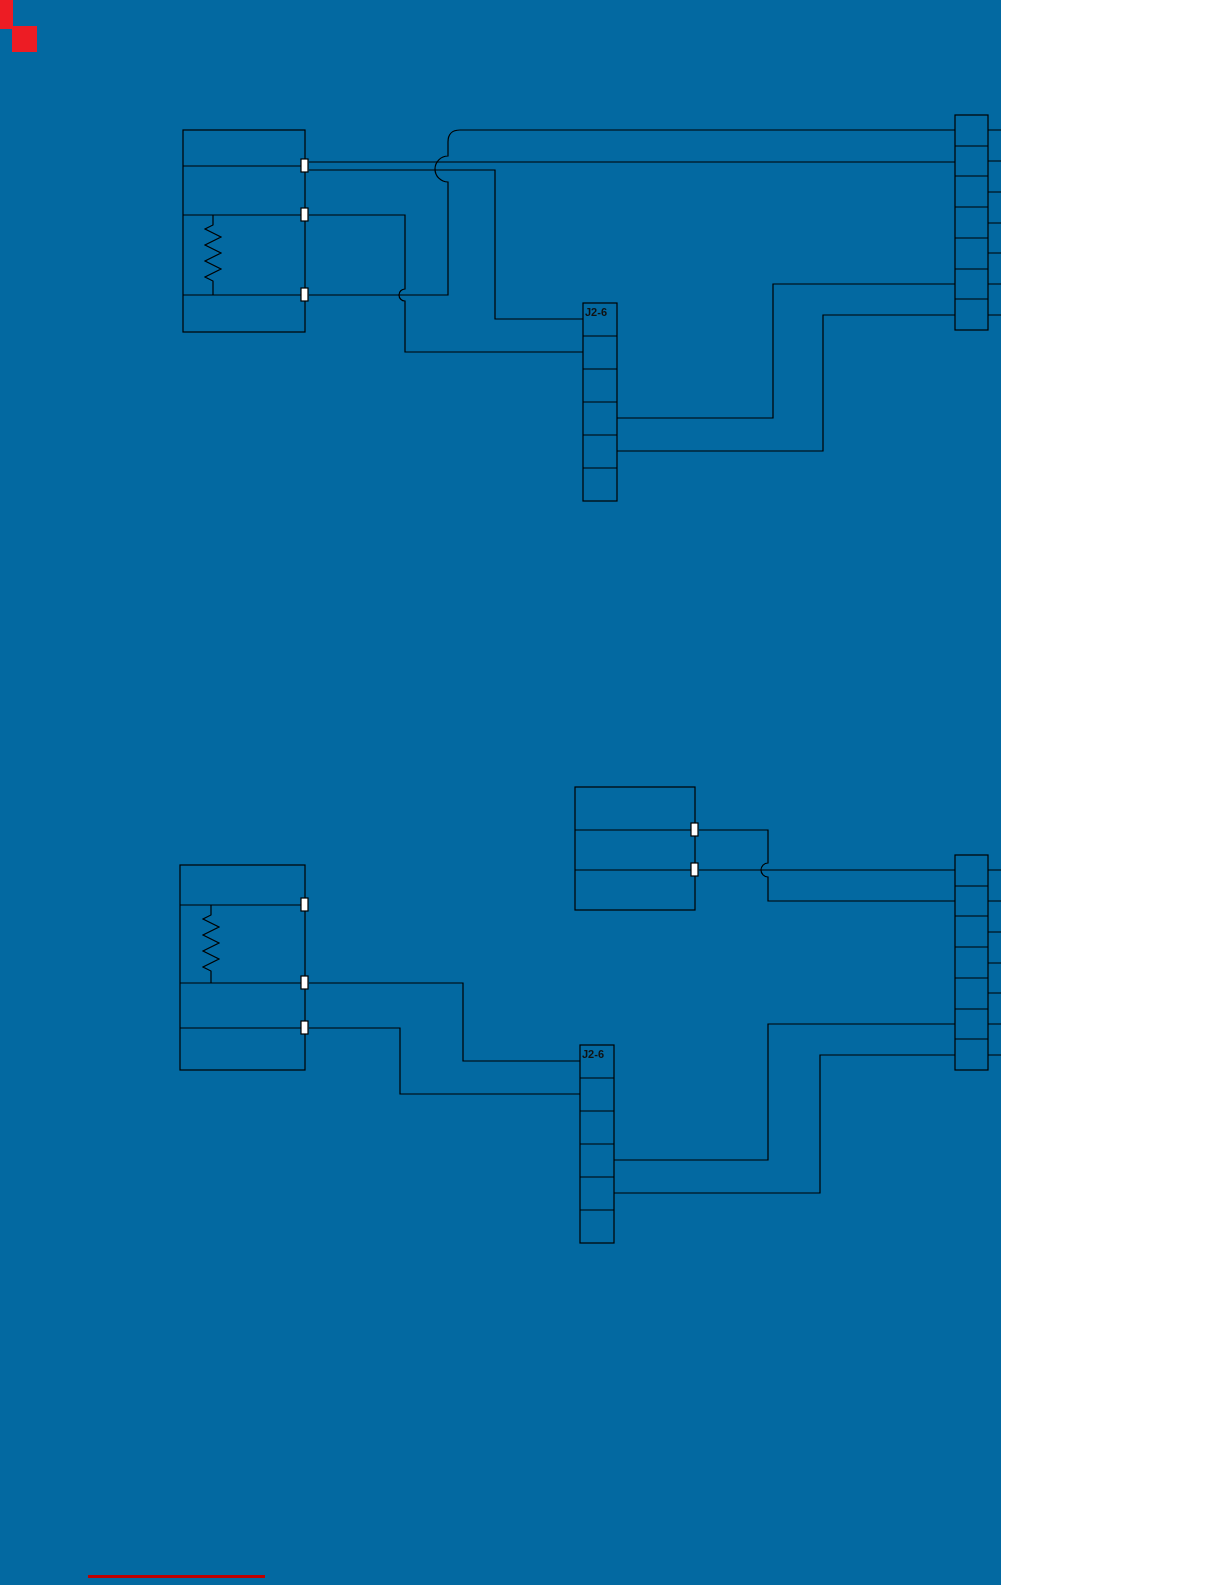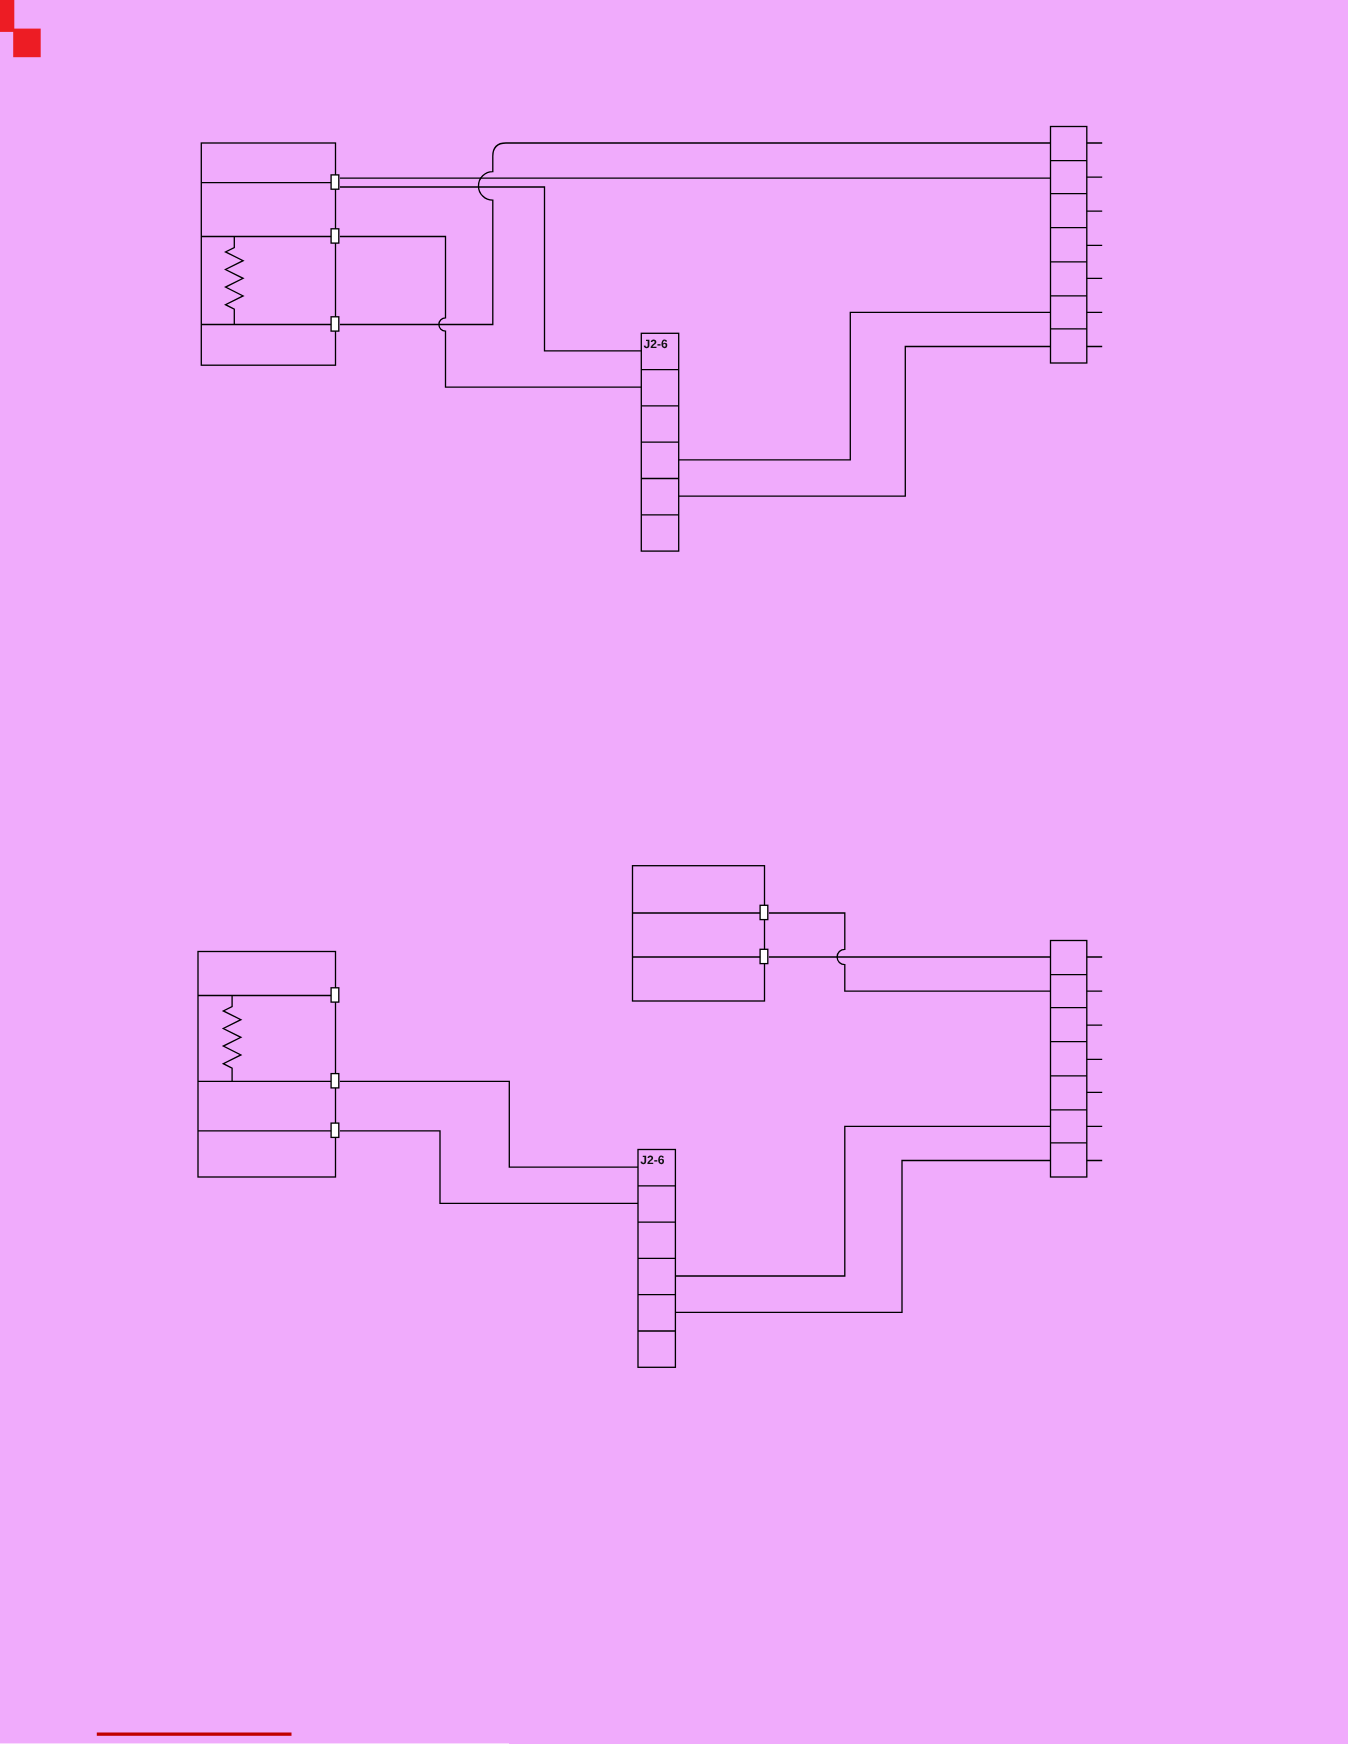--- a/index.html
+++ b/index.html
@@ -3,23 +3,23 @@
 <meta charset="utf-8">
 <style>
   html, body {
     margin: 0;
     padding: 0;
     background: #ffffff;
     font-family: "Liberation Sans", sans-serif;
   }
   .sheet {
     position: relative;
-    width: 1225px;
+    width: 1001px;
     height: 1585px;
-    background: #f0abfc;
+    background: #0369a1;
     overflow: hidden;
   }
   svg { display: block; }
   .stroke {
     stroke: #000000;
     stroke-width: 1.2;
     fill: none;
   }
   .pin {
     stroke: #000000;

